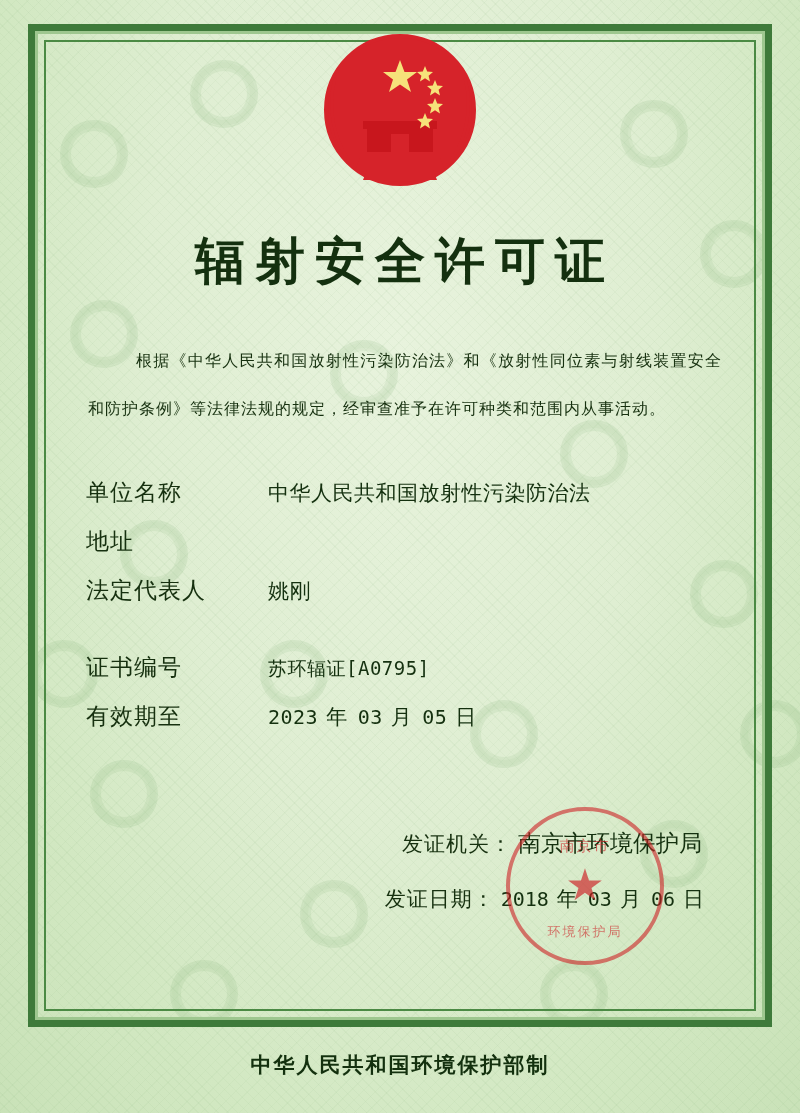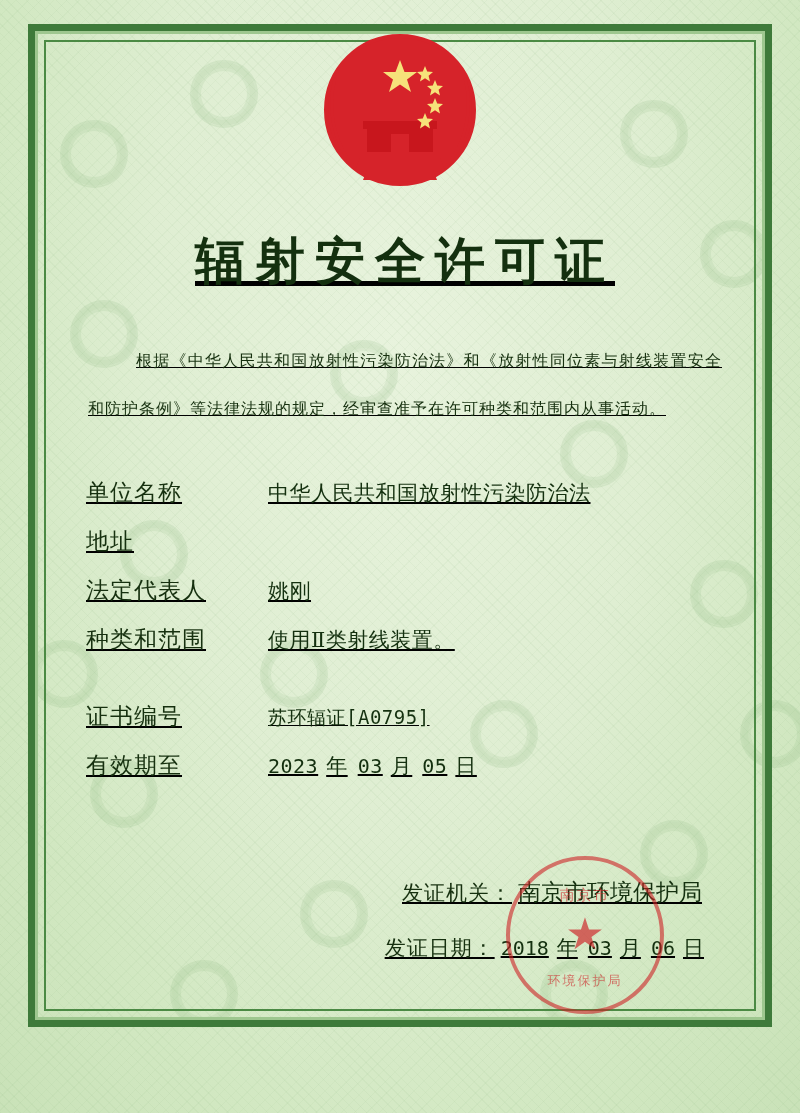--- a/index.html
+++ b/index.html
@@ -74,21 +74,20 @@
     height: 175px;
     z-index: 5;
   }
 
   .content {
     position: absolute;
     left: 70px;
     right: 70px;
     top: 200px;
     z-index: 4;
-    text-decoration: underline;
   }
 
   .doc-title {
     text-align: center;
     font-family: "DejaVu Serif", serif;
     font-size: 50px;
     font-weight: bold;
     letter-spacing: 10px;
     color: #14300f;
     margin: 28px 0 10px 0;
@@ -324,24 +323,20 @@
 
       <div class="field-row">
         <div class="field-label spread">地址</div>
       </div>
 
       <div class="field-row">
         <div class="field-label spread">法定代表人</div>
         <div class="field-value">姚刚</div>
       </div>
 
-      <div class="field-row">
-        <div class="field-label spread">种类和范围</div>
-        <div class="field-value">使用Ⅱ类射线装置。</div>
-      </div>
 
     </div>
 
     <div class="fields-lower">
 
       <div class="field-row">
         <div class="field-label spread">证书编号</div>
         <div class="field-value mono">苏环辐证[A0795]</div>
       </div>
 
@@ -381,14 +376,15 @@
       <div class="seal">
         <div class="seal-text">南京市</div>
         <div class="seal-star">★</div>
         <div class="seal-text-bottom">环境保护局</div>
       </div>
 
     </div>
 
   </div>
 
+  <div class="footer">中华人民共和国环境保护部制</div>
 
 </div>
 
 </body></html>

